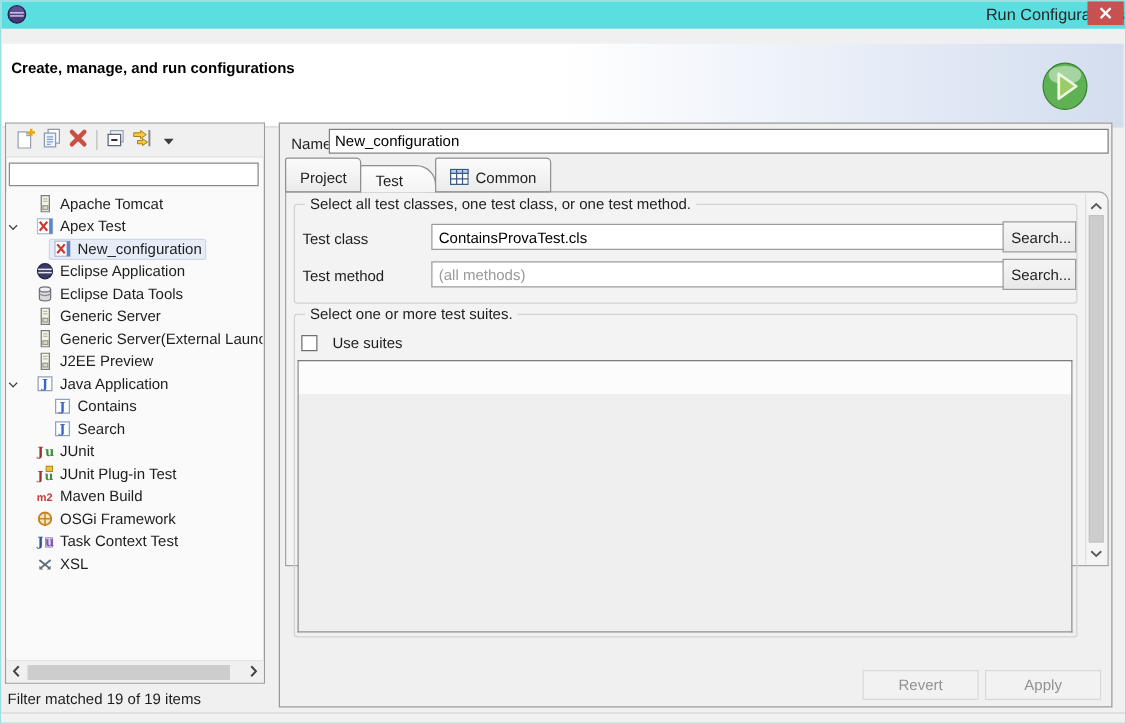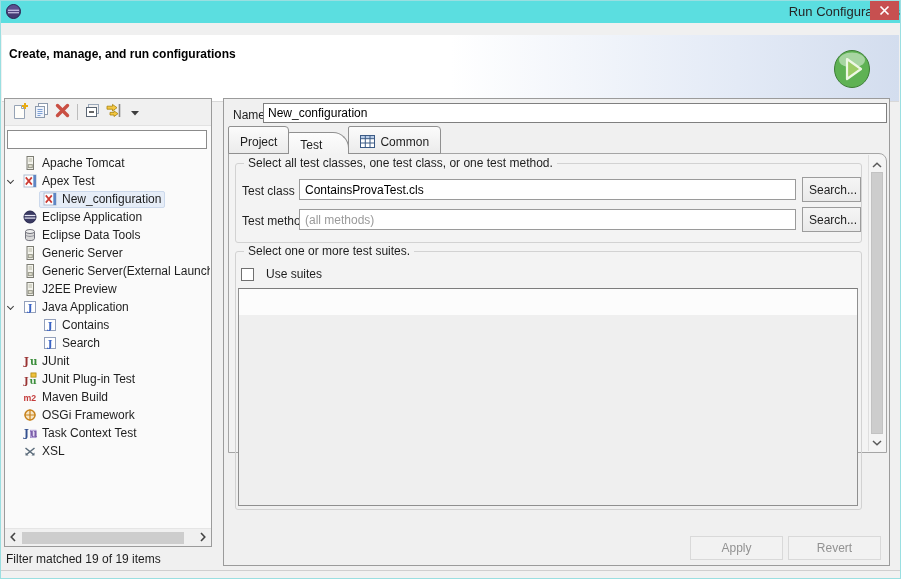--- a/index.html
+++ b/index.html
@@ -30,21 +30,21 @@
     border-bottom:1px solid #e2e2e2; display:flex; align-items:center; padding-left:5px; }
   .tb-btn { width:21px; height:21px; display:flex; align-items:center; justify-content:center; }
   .tb-sep { width:1px; height:16px; background:#bcbcbc; margin:0 4px; }
   .filter-input { position:absolute; left:2px; top:31px; width:200px; height:19px;
     border:1px solid #8b8b8b; background:#fff; font:12px "Liberation Sans",sans-serif; padding:0 3px; outline:none; }
   .tree { position:absolute; left:0; top:55px; right:1px; bottom:19px; overflow:hidden; background:#fafafa; }
   .trow { height:18px; display:flex; align-items:center; position:relative; white-space:nowrap; }
   .trow .expander { position:absolute; left:3px; top:6px; width:5px; height:5px;
     border-right:1.6px solid #3c3c3c; border-bottom:1.6px solid #3c3c3c; transform:rotate(45deg); }
   .trow .content { display:flex; align-items:center; gap:5px; padding:0 3px; height:17px; border:1px solid transparent; }
-  .trow.lvl1 .content { margin-left:14px; }
+  .trow.lvl1 .content { margin-left:20px; }
   .trow.lvl2 .content { margin-left:34px; }
   .trow.selected .content { background:#e6edf7; border:1px solid #ccd9ec; border-radius:2px; }
   .ticon { width:14px; height:14px; display:inline-flex; align-items:center; justify-content:center; flex:none; }
   .ticon svg { display:block; }
   .hscroll { position:absolute; left:0; bottom:0; right:0; height:18px; background:#f0f0f0; border-top:1px solid #e5e5e5; }
   .hs-btn { position:absolute; top:0; width:16px; height:17px; display:flex; align-items:center; justify-content:center; }
   .hs-btn.left { left:0; } .hs-btn.right { right:0; }
   .hthumb { position:absolute; left:17px; top:3px; height:12px; width:162px; background:#cdcdcd; }
   .left-status { position:absolute; left:5px; top:551px; }
   
@@ -69,21 +69,21 @@
   .vs-btn.up { top:1px; } .vs-btn.down { bottom:1px; }
   .vthumb { position:absolute; left:2px; right:2px; top:17px; bottom:17px; background:#cdcdcd; border:1px solid #c2c2c2; }
   .group { position:absolute; border:1px solid #d2d2d2; border-radius:3px; }
   .group-title { position:absolute; top:-8px; left:8px; background:#f3f3f3; padding:0 4px; line-height:15px; white-space:nowrap; }
   .group1 { left:6px; top:9px; width:627px; height:80px; }
   .group2 { left:6px; top:97px; width:627px; height:259px; }
   .fld-label { position:absolute; white-space:nowrap; }
   .lbl-class { left:13px; top:30px; }
   .lbl-method { left:13px; top:60px; }
   .txt { position:absolute; height:21px; border:1px solid #9a9a9a; background:#fff;
-    font:12px "Liberation Sans",sans-serif; padding:4px 5px; outline:none; }
+    font:12px "Liberation Sans",sans-serif; padding:4px 5px; outline:none;margin-left:46px; }
   .txt::placeholder { color:#9a9a9a; opacity:1; }
   .txt-class { left:70px; top:25px; width:497px; }
   .txt-method { left:70px; top:55px; width:497px; }
   .search-btn { position:absolute; width:59px; height:25px; border:1px solid #9c9c9c;
     background:linear-gradient(#f5f5f5,#e9e9e9); font:12px "Liberation Sans",sans-serif; color:#1e1e1e; }
   .search1 { left:573px; top:23px; }
   .search2 { left:573px; top:53px; }
   .suites-row { position:absolute; left:12px; top:113px; display:flex; align-items:center; gap:12px; }
   .checkbox { width:13px; height:13px; background:#fff; border:1px solid #707070; display:inline-block; }
   .suites-list { position:absolute; left:9px; top:134px; width:620px; height:218px;
@@ -441,20 +441,20 @@
         <div class="vthumb"></div>
         <div class="vs-btn down">
             <span><svg width="10" height="6" viewBox="0 0 10 6">
                 <path d="M1 1l4 3.8L9 1" fill="none" stroke="#5a5a5a" stroke-width="1.5"></path>
               </svg></span>
           </div>
       </div>
     </div>
 
     <div class="btn-row">
+      <button class="dlg-btn">Revert</button>
       <button class="dlg-btn">Apply</button>
-      <button class="dlg-btn">Revert</button>
     </div>
   </div>
 
   <div class="footer-line"></div>
   <div class="footer"></div>
 </div>
 
 </body></html>

